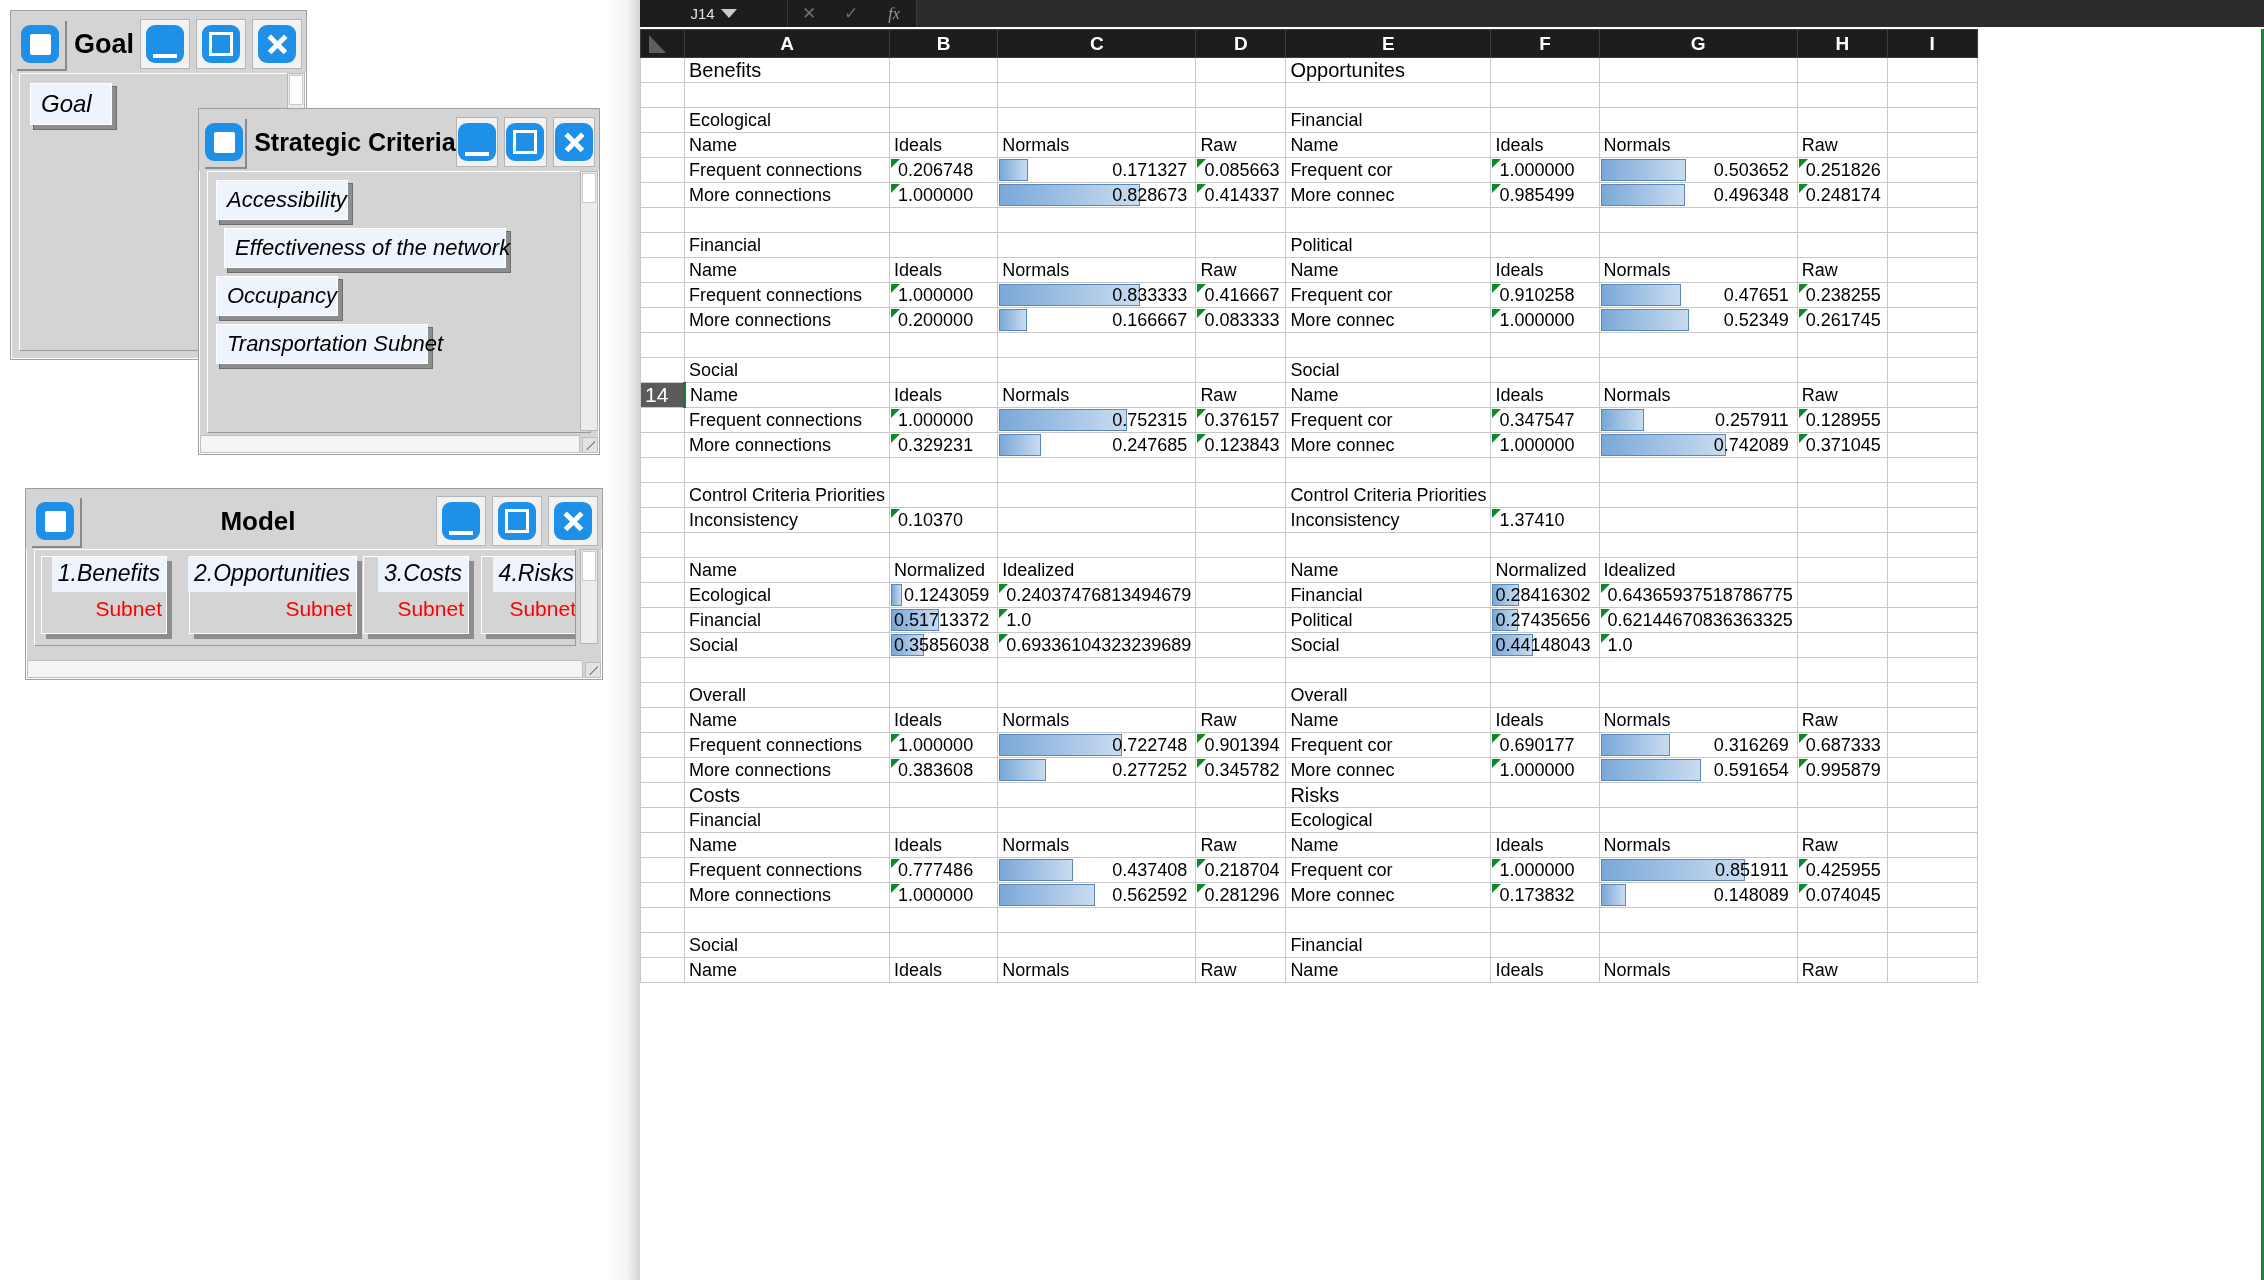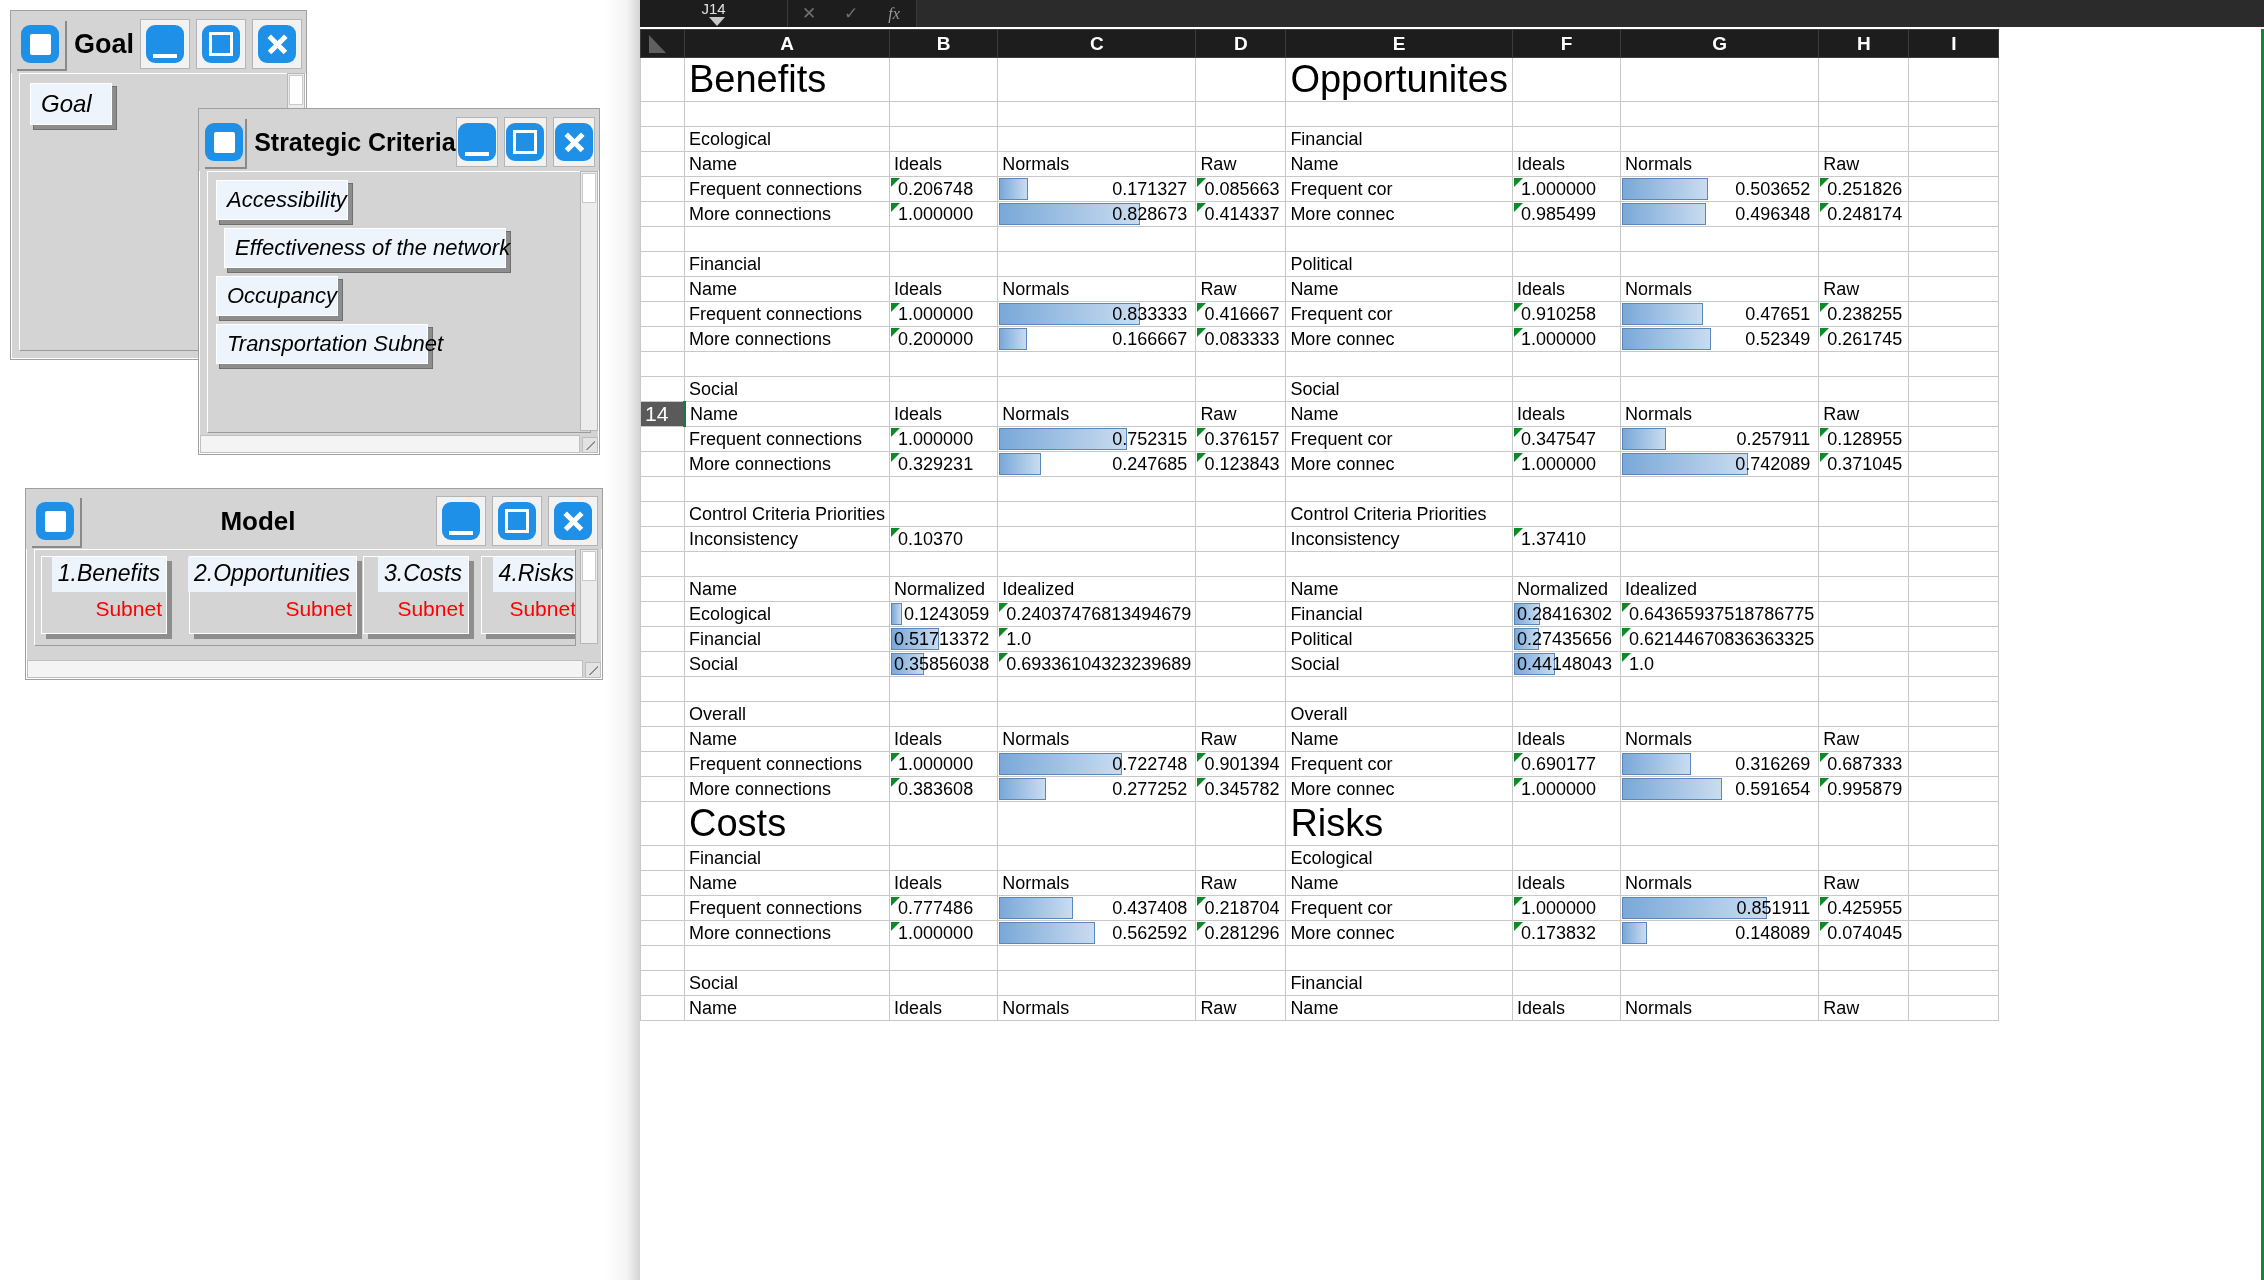--- a/index.html
+++ b/index.html
@@ -69,22 +69,22 @@
     background:linear-gradient(to right,rgba(255,255,255,0) 0%,rgba(150,150,150,0.10) 40%,
                rgba(90,90,90,0.40) 82%,rgba(40,40,40,0.78) 97%,rgba(20,20,20,0.92) 100%);
     pointer-events:none;}
 
   
   #sheet{position:absolute;left:640px;top:0;width:1624px;height:1280px;
          background:#ffffff;overflow:hidden;}
 
   #formula-bar{position:absolute;left:0;top:0;width:1624px;height:27px;background:#1d1d1d;
                display:flex;align-items:center;color:#d5d5d5;}
-  .fb-namebox{width:148px;height:27px;display:flex;align-items:center;justify-content:flex-start;
-              padding:0 8px;box-sizing:border-box;background:#1d1d1d;border-right:1px solid #3a3a3a;flex-direction:column;}
+  .fb-namebox{width:148px;height:27px;display:flex;align-items:center;justify-content:center;
+              padding:0 8px;box-sizing:border-box;background:#1d1d1d;border-right:1px solid #3a3a3a;}
   .fb-name{font-size:15px;color:#e2e2e2;}
   .fb-caret{width:0;height:0;border-left:8px solid transparent;border-right:8px solid transparent;
             border-top:9px solid #c9c9c9;margin-left:6px;}
   .fb-btn{width:42px;height:27px;display:flex;align-items:center;justify-content:center;color:#6f6f6f;font-size:17px;}
   .fb-fx{width:44px;height:27px;display:flex;align-items:center;justify-content:center;
          color:#9a9a9a;font-style:italic;font-size:16px;font-family:"Liberation Serif",serif;}
   .fb-input{flex:1;height:27px;background:#2b2b2b;border-left:1px solid #3a3a3a;}
 
   #grid-wrap{position:absolute;left:0;top:29px;width:1624px;height:1251px;overflow:hidden;}
 
@@ -97,21 +97,21 @@
   tr.colhdr th{background:#1d1d1d;color:#ffffff;text-align:center;font-weight:bold;
                border:1px solid #3c3c3c;height:28px;font-size:19px;}
   th.corner{background:#1d1d1d;width:44px;position:relative;border:1px solid #3c3c3c;}
   th.corner:after{content:"";position:absolute;left:8px;bottom:4px;width:0;height:0;
                   border-left:17px solid #5f5f5f;border-top:18px solid transparent;}
   td.rowhdr{background:#1d1d1d;color:#ffffff;text-align:center;font-weight:bold;
             width:44px;border:1px solid #3c3c3c;font-size:21px;}
   td.rowhdr.active{background:#5a5a5a;border-right:3px solid #1a7a3c;}
 
   
-  td.big{font-size:38px;font-weight:bold;}
+  td.big{font-size:20px;font-weight:bold;}
   td.bold{font-weight:bold;font-size:18px;}
   td.num{position:relative;}
   td.green:before{content:"";position:absolute;left:1px;top:1px;width:0;height:0;
                   border-left:9px solid #0b8a28;border-bottom:9px solid transparent;}
   td.num .txt{position:relative;z-index:2;display:block;padding-left:4px;}
   td.bar{position:relative;padding:0;}
   td.bar .fill{position:absolute;left:1px;top:1px;bottom:1px;
                background:linear-gradient(to right,#7aa8d8,#c9dcf0);
                border:1px solid #5b87bb;box-sizing:border-box;}
   td.bar .txt{position:relative;z-index:2;display:block;text-align:right;padding-right:4px;line-height:22px;}

